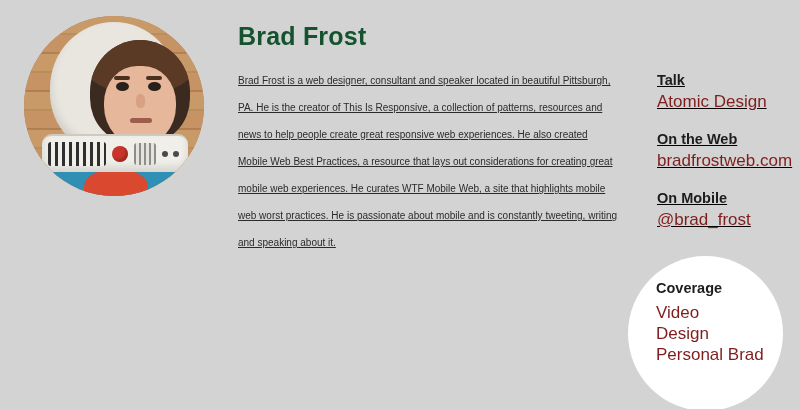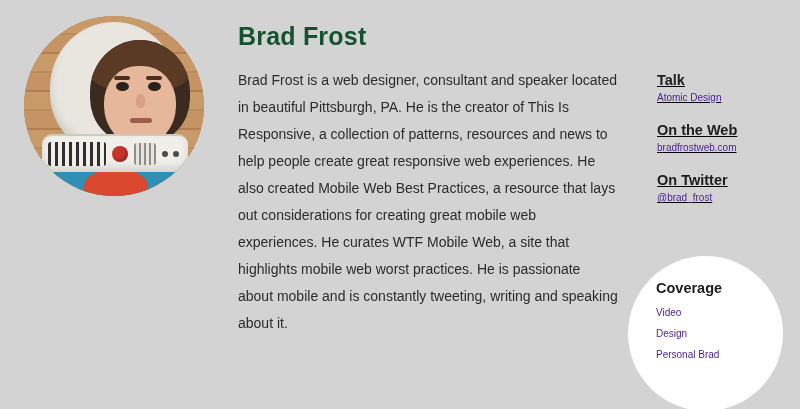--- a/index.html
+++ b/index.html
@@ -209,43 +209,44 @@
   }
   .name {
     margin: 0 0 16px 0;
     font-size: 25px;
     font-weight: 600;
     color: #14532d;
     letter-spacing: 0.2px;
   }
   .bio {
     margin: 0;
-    font-size: 14px;
+    font-size: 10px;
     line-height: 27px;
     color: #2b2b2b;
+    text-decoration: underline;
   }
 
   
   .meta {
     position: absolute;
     left: 657px;
     top: 72px;
     width: 140px;
     text-decoration: underline;
   }
   .meta-block { margin-bottom: 19px; }
   .meta-head {
     font-size: 14.5px;
     font-weight: 700;
     color: #1d1d1d;
     margin-bottom: 4px;
   }
   .meta-link {
-    font-size: 10px;
-    color: #4c1d95;
+    font-size: 17px;
+    color: #7f1d1d;
     text-decoration: none;
     display: block;
   }
 
   
   .coverage {
     position: absolute;
     left: 628px;
     top: 256px;
     width: 155px;
@@ -296,21 +297,21 @@
   <div class="meta">
     <div class="meta-block">
       <div class="meta-head">Talk</div>
       <a class="meta-link" href="#">Atomic Design</a>
     </div>
     <div class="meta-block">
       <div class="meta-head">On the Web</div>
       <a class="meta-link" href="#">bradfrostweb.com</a>
     </div>
     <div class="meta-block">
-      <div class="meta-head">On Twitter</div>
+      <div class="meta-head">On Mobile</div>
       <a class="meta-link" href="#">@brad_frost</a>
     </div>
   </div>
 
   <div class="coverage">
     <div class="meta-head">Coverage</div>
     <a class="meta-link" href="#">Video</a>
     <a class="meta-link" href="#">Design</a>
     <a class="meta-link" href="#">Personal Brad</a>
   </div>

